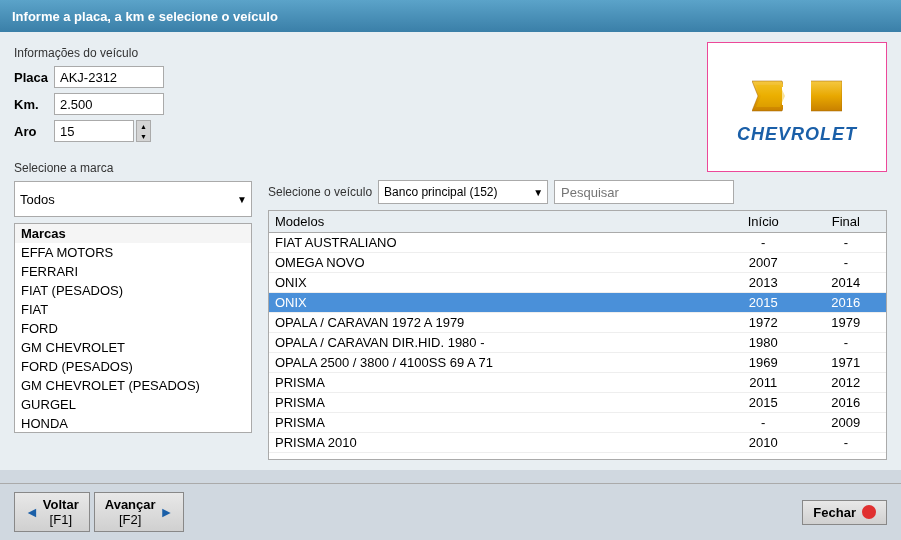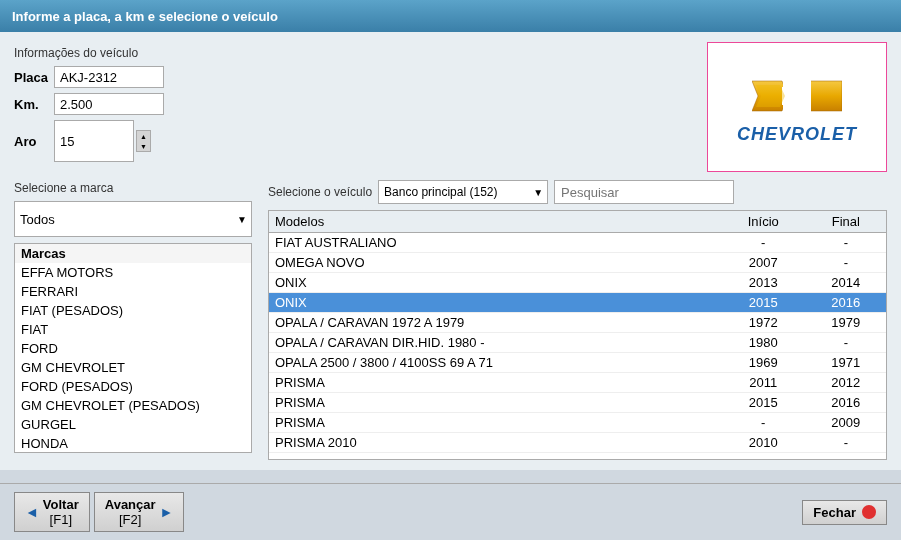--- a/index.html
+++ b/index.html
@@ -64,21 +64,21 @@
 
     .aro-container {
       display: flex;
       align-items: center;
       gap: 2px;
     }
 
     .spinner-input {
       border: 1px solid #aaa;
       background: white;
-      padding: 20px 5px;
+      padding: 10px 5px;
       font-size: 13px;
       width: 80px;
       height: 22px;
     }
 
     .spinner-buttons {
       display: flex;
       flex-direction: column;
       border: 1px solid #aaa;
       height: 22px;

